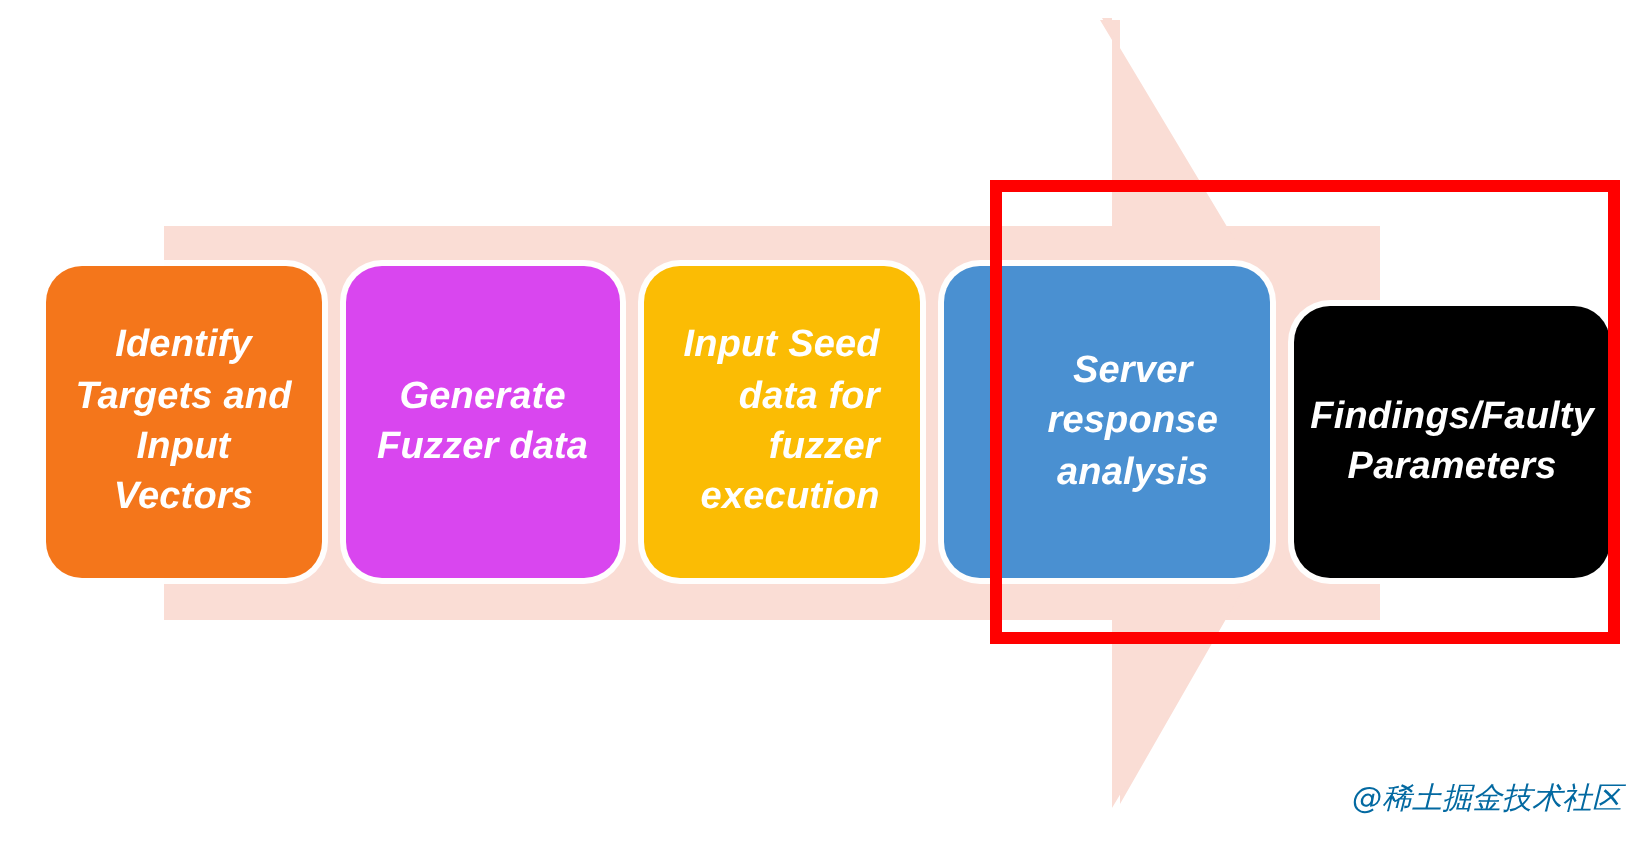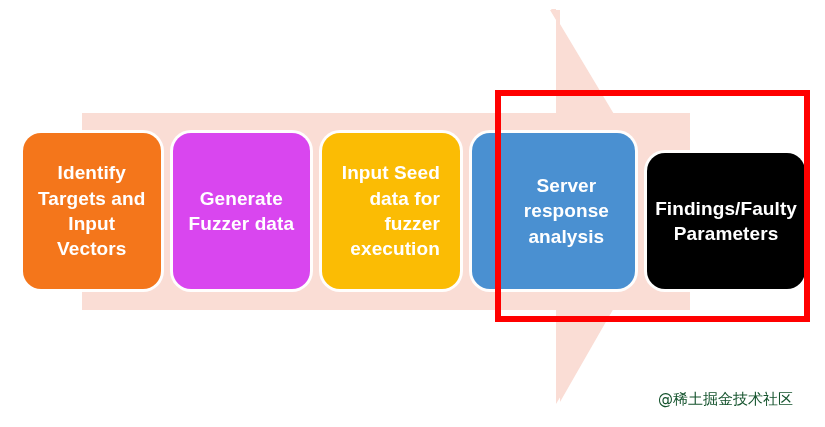--- a/index.html
+++ b/index.html
@@ -9,20 +9,21 @@
   }
   body {
     font-family: "Liberation Sans", sans-serif;
   }
   #canvas {
     position: relative;
     width: 825px;
     height: 427px;
     background: #ffffff;
     overflow: hidden;
+    font-style: italic;
   }
 
   
   #bg-arrow-svg {
     position: absolute;
     left: 0;
     top: 0;
     width: 825px;
     height: 427px;
   }
@@ -82,23 +83,23 @@
     font-family: "DejaVu Sans Mono", "Liberation Mono", monospace;
     font-size: 16.5px;
     font-weight: bold;
     letter-spacing: 1.2px;
     white-space: nowrap;
   }
 
   
   #watermark {
     position: absolute;
-    right: 32px;
+    right: 14px;
     top: 390px;
-    color: #14532d;
+    color: #0369a1;
     font-size: 15px;
     font-family: "DejaVu Sans", sans-serif;
     white-space: nowrap;
   }
 </style>
 </head>
 <body>
 
 <div id="canvas">
 

